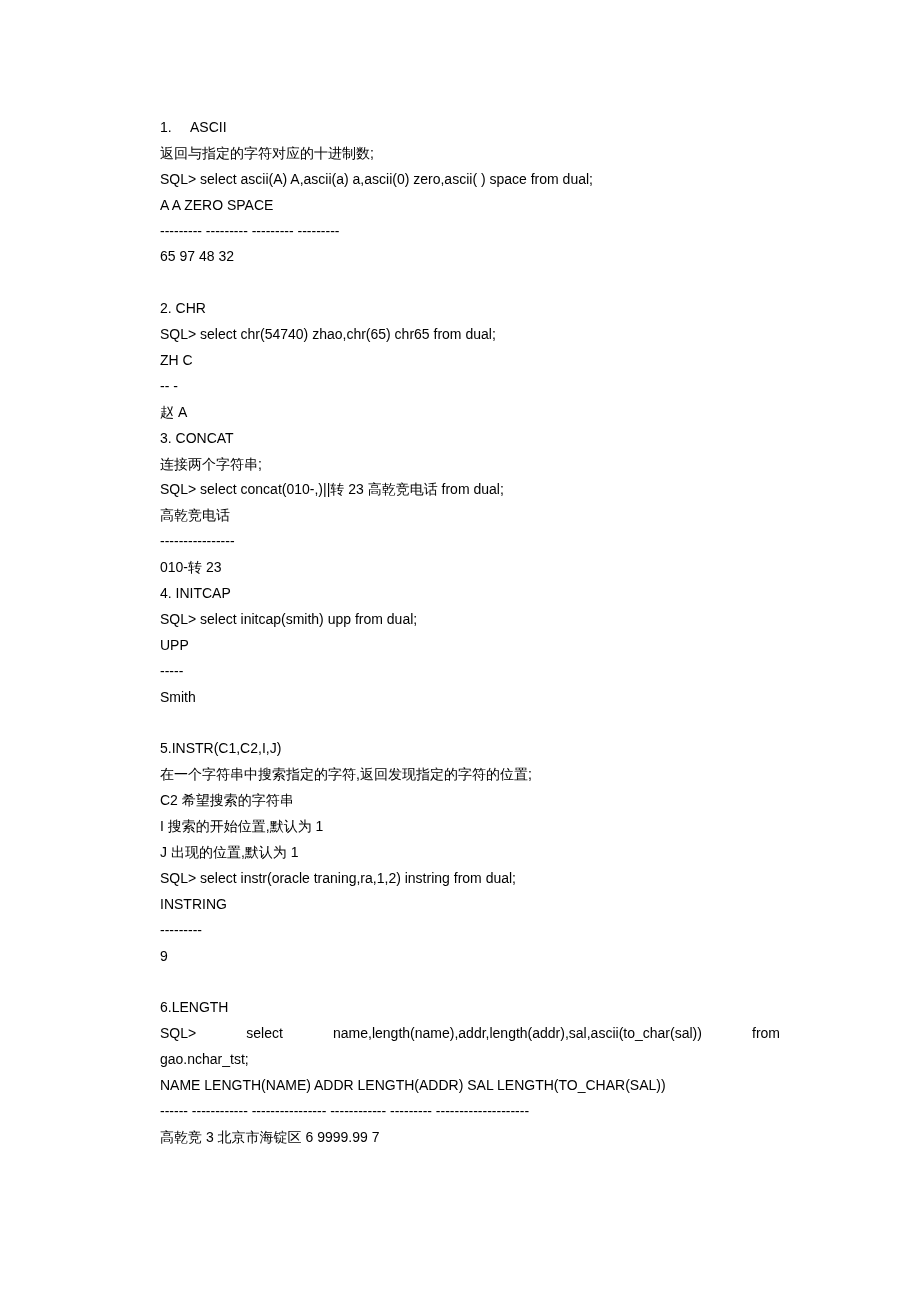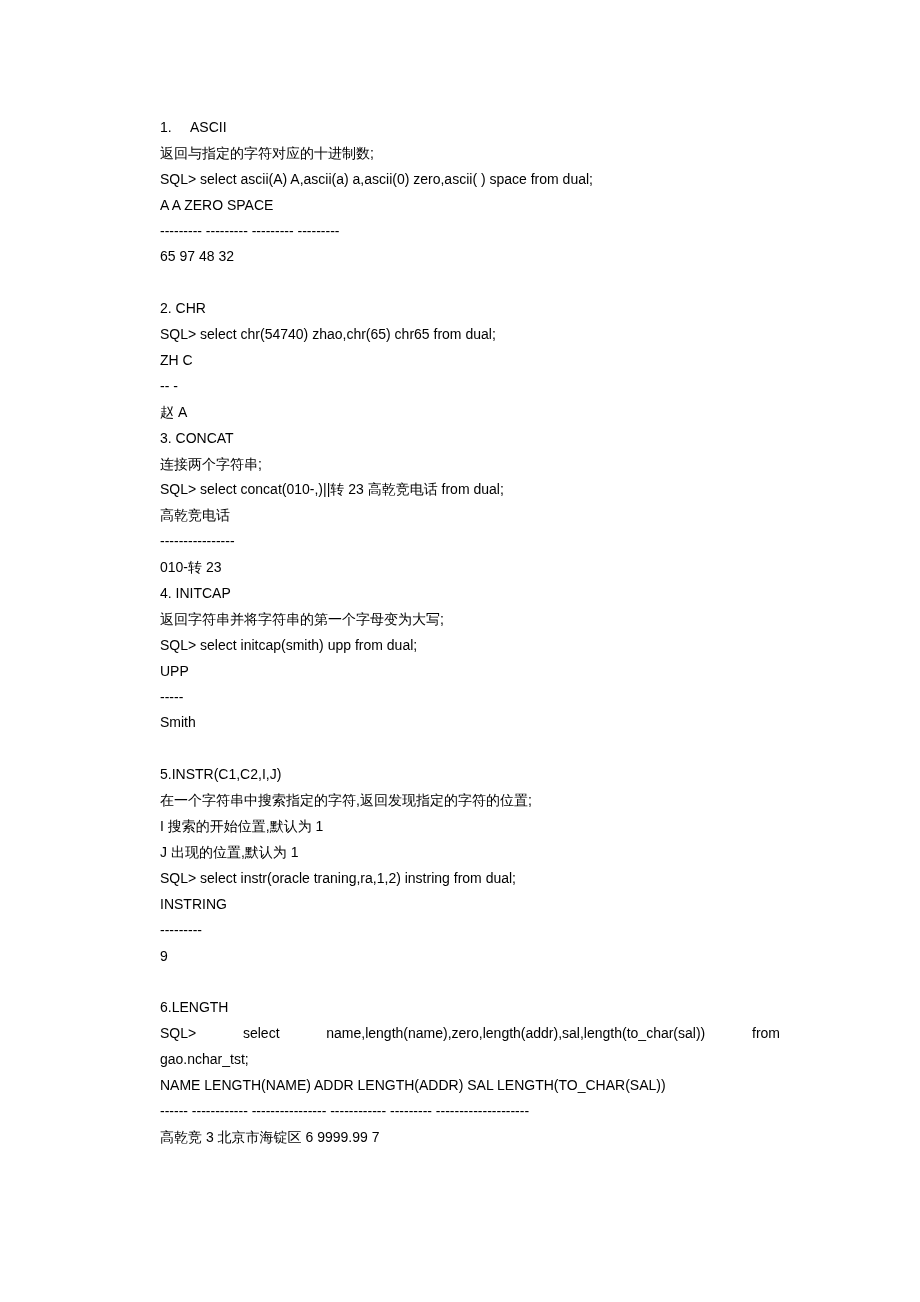--- a/index.html
+++ b/index.html
@@ -64,44 +64,44 @@
     <div class="mono">赵 A</div>
 
     <div>3. CONCAT</div>
     <div>连接两个字符串;</div>
     <div class="mono">SQL&gt; select concat(010-,)||转 23 高乾竞电话 from dual;</div>
     <div class="mono">高乾竞电话</div>
     <div class="mono">----------------</div>
     <div class="mono">010-转 23</div>
 
     <div>4. INITCAP</div>
-    <div>返回字符串并将字符串的第一个字母变为大写;</div>
     <div class="mono">SQL&gt; select initcap(smith) upp from dual;</div>
     <div class="mono">UPP</div>
     <div class="mono">-----</div>
     <div class="mono">Smith</div>
 
     <div>&nbsp;</div>
 
     <div>5.INSTR(C1,C2,I,J)</div>
     <div>在一个字符串中搜索指定的字符,返回发现指定的字符的位置;</div>
+    <div>C2 希望搜索的字符串</div>
     <div>I 搜索的开始位置,默认为 1</div>
     <div>J 出现的位置,默认为 1</div>
     <div class="mono">SQL&gt; select instr(oracle traning,ra,1,2) instring from dual;</div>
     <div class="mono">INSTRING</div>
     <div class="mono">---------</div>
     <div class="mono">9</div>
 
     <div>&nbsp;</div>
 
     <div>6.LENGTH</div>
     <div class="mono wide-line">
       <span>SQL&gt;</span>
       <span>select</span>
-      <span>name,length(name),zero,length(addr),sal,length(to_char(sal))</span>
+      <span>name,length(name),addr,length(addr),sal,ascii(to_char(sal))</span>
       <span>from</span>
     </div>
     <div class="mono">gao.nchar_tst;</div>
     <div class="mono">NAME LENGTH(NAME) ADDR LENGTH(ADDR) SAL LENGTH(TO_CHAR(SAL))</div>
     <div class="mono">------ ------------ ---------------- ------------ --------- --------------------</div>
     <div class="mono">高乾竞 3 北京市海锭区 6 9999.99 7</div>
 
   </div>
 </div>
 

